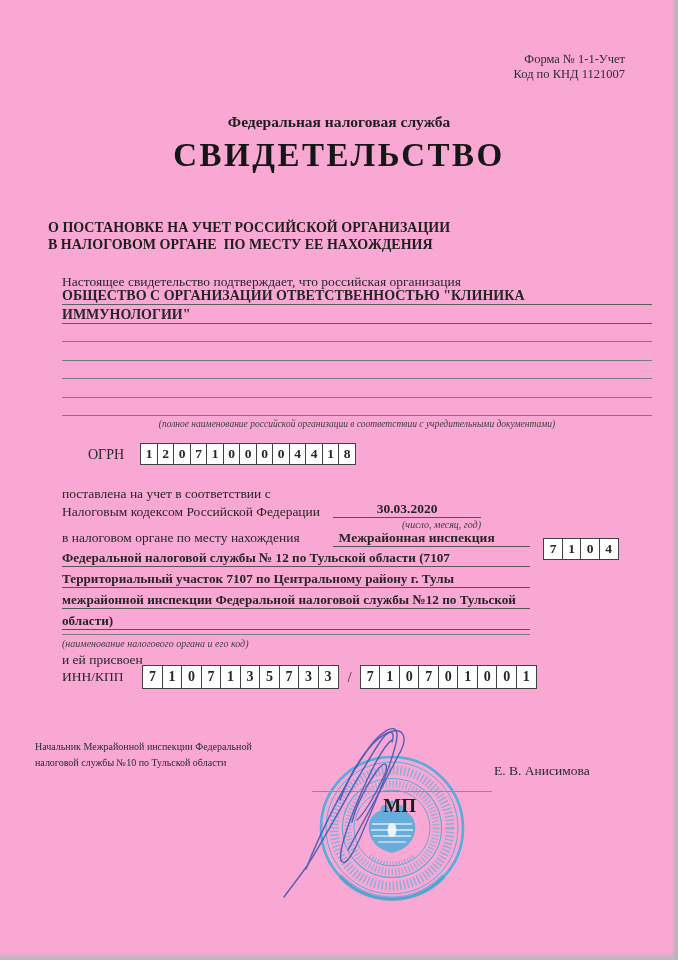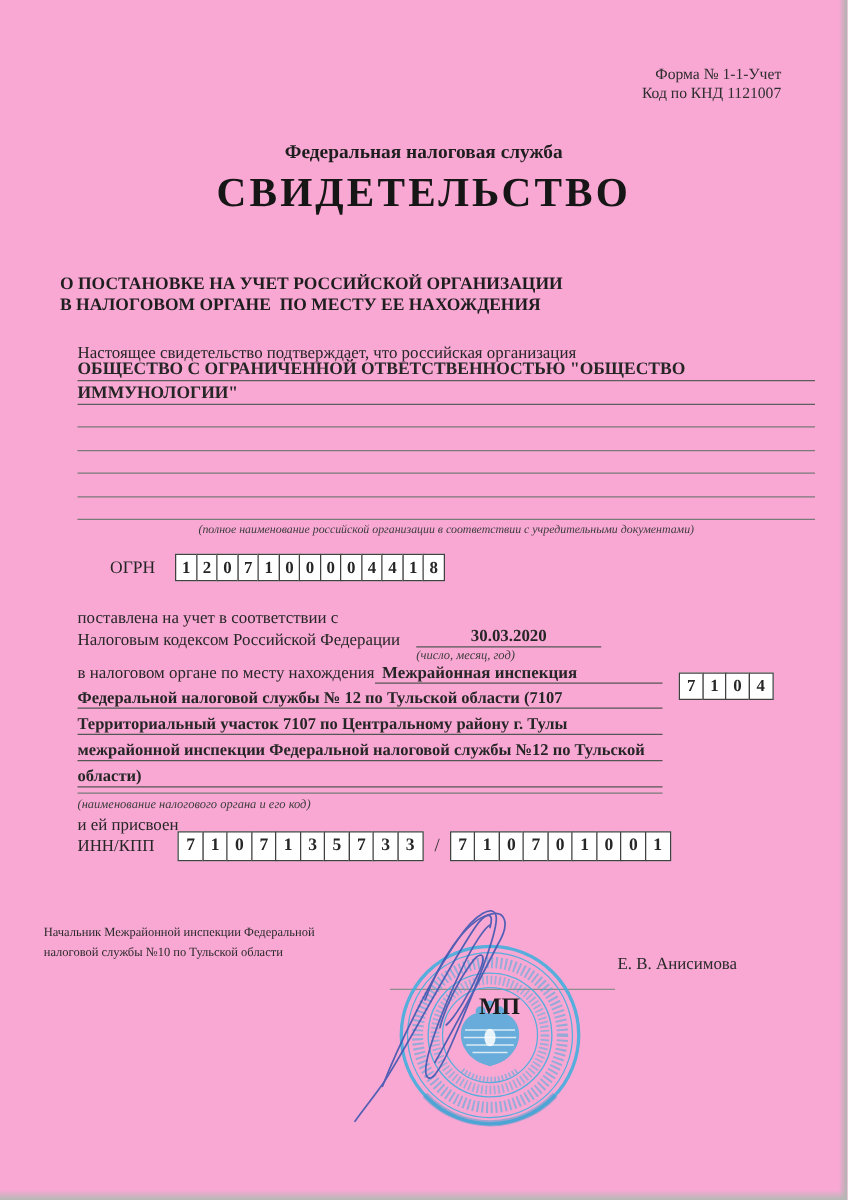--- a/index.html
+++ b/index.html
@@ -25,23 +25,23 @@
   .cells{display:flex;}
   .cell{box-sizing:border-box;border:1.5px solid #414141;display:flex;align-items:center;justify-content:center;font-weight:bold;background:#fff;}
   .cell + .cell{margin-left:-1.5px;}
   .ogrn-label{top:447px;left:88px;font-size:14px;}
   .ogrn-cells{top:443px;left:140px;}
   .ogrn-cells .cell{width:18px;height:22px;font-size:13.5px;}
   
   .reg1{top:486px;left:62px;font-size:13.5px;text-align:right;}
   .reg2{top:504px;left:62px;font-size:13.5px;}
   .date-box{top:500px;left:333px;width:148px;text-align:center;font-weight:bold;font-size:13.5px;height:17px;line-height:17px;border-bottom:1px solid #555;}
-  .date-caption{top:519px;left:333px;width:148px;text-align:left;font-style:italic;font-size:10px;color:#3c3c3c;}
-  
-  .auth-row1{top:529px;left:62px;width:468px;display:flex;font-size:13.5px;height:18px;line-height:18px;}
+  .date-caption{top:519px;left:333px;width:148px;text-align:right;font-style:italic;font-size:10px;color:#3c3c3c;}
+  
+  .auth-row1{top:529px;left:62px;width:468px;display:flex;font-size:13.5px;height:18px;line-height:18px;gap:33px;}
   .auth-prefix{white-space:nowrap;}
   .auth-bold-fill{flex:1;font-weight:bold;padding-left:6px;border-bottom:1px solid #555;white-space:nowrap;}
   .auth-line{left:62px;width:468px;font-weight:bold;font-size:13.2px;height:16px;line-height:16px;border-bottom:1px solid #555;white-space:nowrap;overflow:visible;}
   .a2{top:550px;} .a3{top:571px;} .a4{top:592px;} .a5{top:613px;}
   .auth-blank{left:62px;width:468px;top:634px;height:0;border-top:1px solid #7a7a7a;}
   .auth-caption{top:638px;left:62px;width:410px;text-align:left;font-style:italic;font-size:10px;color:#3c3c3c;}
   .code-cells{top:538px;left:543px;}
   .code-cells .cell{width:20px;height:22px;font-size:13.5px;}
   
   .assigned{top:652px;left:62px;font-size:13.5px;}
@@ -68,21 +68,21 @@
   <div class="abs form-block">
     <div>Форма № 1-1-Учет</div>
     <div>Код по КНД 1121007</div>
   </div>
 
   <div class="abs agency">Федеральная налоговая служба</div>
   <div class="abs doc-title">СВИДЕТЕЛЬСТВО</div>
   <div class="abs subtitle"><span>О ПОСТАНОВКЕ НА УЧЕТ РОССИЙСКОЙ ОРГАНИЗАЦИИ</span><br><span>В НАЛОГОВОМ ОРГАНЕ&nbsp; ПО МЕСТУ ЕЕ НАХОЖДЕНИЯ</span></div>
 
   <div class="abs intro">Настоящее свидетельство подтверждает, что российская организация</div>
-  <div class="abs org-line org1">ОБЩЕСТВО С ОГРАНИЧЕННОЙ ОТВЕТСТВЕННОСТЬЮ "ОБЩЕСТВО</div>
+  <div class="abs org-line org1">ОБЩЕСТВО С ОРГАНИЗАЦИИ ОТВЕТСТВЕННОСТЬЮ "КЛИНИКА</div>
   <div class="abs org-line org2">ИММУНОЛОГИИ"</div>
   <div class="abs rule r1"></div>
   <div class="abs rule r2"></div>
   <div class="abs rule r3"></div>
   <div class="abs rule r4"></div>
   <div class="abs rule r5"></div>
   <div class="abs org-caption">(полное наименование российской организации в соответствии с учредительными документами)</div>
 
   <div class="abs ogrn-label">ОГРН</div>
   <div class="abs cells ogrn-cells">

